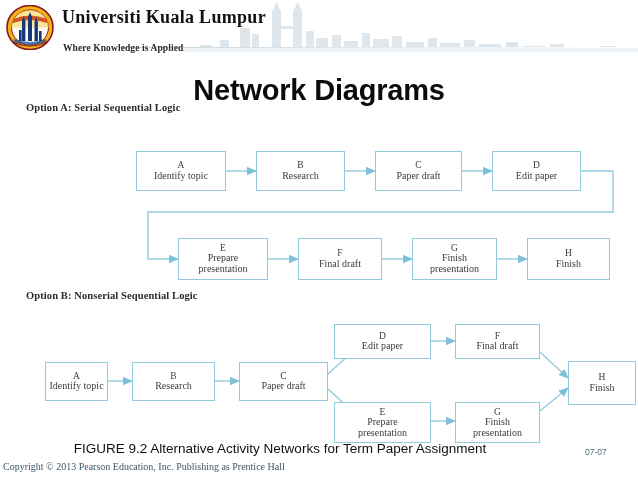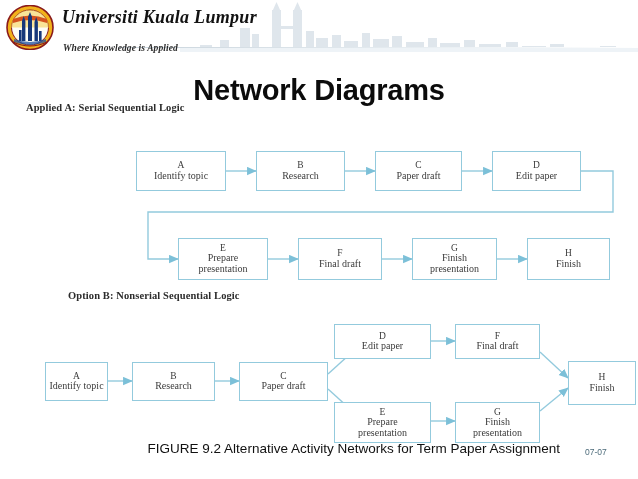--- a/index.html
+++ b/index.html
@@ -6,21 +6,21 @@
   body{
     width:638px;height:479px;
     background:#ffffff;
     font-family:"Liberation Serif", serif;
     overflow:hidden;
     position:relative;
   }
   .slide{position:absolute;inset:0;background:#fff;}
 
   
-  .header{position:absolute;left:0;top:0;width:638px;height:60px;overflow:hidden;font-style:italic;}
+  .header{position:absolute;left:0;top:0;width:638px;height:60px;overflow:hidden;}
   .skyline{position:absolute;left:180px;top:0;width:458px;height:52px;}
   .hdr-rule{position:absolute;left:118px;top:47px;width:520px;height:1px;
             background:linear-gradient(to right,#c9d4dc,#e8eef2 60%,#ffffff);}
   .logo{position:absolute;left:6px;top:5px;width:48px;height:45px;}
   .uni-name{position:absolute;left:62px;top:8px;line-height:1;}
   .uni-name .l1{font-family:"Liberation Serif",serif;font-size:18px;font-weight:700;
        color:#121212;letter-spacing:.3px;display:block;}
   .uni-name .l2{font-family:"Liberation Serif",serif;font-size:9.5px;font-weight:700;
        color:#2b2b2b;display:block;margin-top:18px;margin-left:1px;letter-spacing:.1px;}
 
@@ -30,41 +30,41 @@
     font-family:"Liberation Sans",sans-serif;font-size:29px;font-weight:700;
     color:#0b0b0b;letter-spacing:-.2px;margin-top:28px;
   }
 
   
   .opt-label{
     position:absolute;font-family:"Liberation Serif",serif;
     font-size:10.5px;font-weight:700;color:#2c2c2c;letter-spacing:.1px;
   }
   #optA-label{left:26px;top:102px;}
-  #optB-label{left:26px;top:290px;margin-left:42px;}
+  #optB-label{left:26px;top:290px;}
 
   
   .canvas{position:absolute;left:0;top:0;width:638px;height:479px;pointer-events:none;}
 
   
   .node{
     position:absolute;box-sizing:border-box;
     border:1.3px solid #93cadd;
     background:#ffffff;
     display:flex;flex-direction:column;align-items:center;justify-content:center;
     font-family:"Liberation Serif",serif;color:#3b3b3b;
     line-height:1.08;text-align:center;
   }
   .node .code{font-size:9.5px;letter-spacing:.2px;}
   .node .desc{font-size:10px;letter-spacing:0;}
   .node .desc span{display:block;}
 
   
   .figcap{
-    position:absolute;left:0;top:441px;width:560px;text-align:right;
+    position:absolute;left:0;top:441px;width:560px;text-align:center;
     font-family:"Liberation Sans",sans-serif;font-size:13.5px;color:#111;
   }
   .pagenum{
     position:absolute;left:585px;top:447px;
     font-family:"Liberation Sans",sans-serif;font-size:8.5px;color:#4c6b7a;
   }
   .copyright{
     position:absolute;left:3px;top:461px;
     font-family:"Liberation Serif",serif;font-size:10px;color:#3d5668;
   }
@@ -132,21 +132,21 @@
     </svg>
 
     <div class="uni-name">
       <span class="l1">Universiti Kuala Lumpur</span>
       <span class="l2">Where Knowledge is Applied</span>
     </div>
   </div>
 
   <div class="slide-title">Network Diagrams</div>
 
-  <div class="opt-label" id="optA-label">Applied A: Serial Sequential Logic</div>
+  <div class="opt-label" id="optA-label">Option A: Serial Sequential Logic</div>
   <div class="opt-label" id="optB-label">Option B: Nonserial Sequential Logic</div>
 
   <svg class="canvas" viewBox="0 0 638 479">
     <defs>
       <marker id="ah" markerWidth="7" markerHeight="7" refX="6.4" refY="3" orient="auto">
         <path d="M0,0 L7,3 L0,6 z" fill="#7cc0d8"></path>
       </marker>
     </defs>
     <g stroke="#93cadd" stroke-width="1.4" fill="none" marker-end="url(#ah)">
 
@@ -276,14 +276,15 @@
 
   <div class="node" style="left:568px;top:361px;width:68px;height:44px;">
     <span class="code">H</span>
     <span class="desc">
         <span>Finish</span>
       </span>
   </div>
 
   <div class="figcap">FIGURE 9.2  Alternative Activity Networks for Term Paper Assignment</div>
   <div class="pagenum">07-07</div>
+  <div class="copyright">Copyright © 2013 Pearson Education, Inc. Publishing as Prentice Hall</div>
 
 </div>
 
 </body></html>

